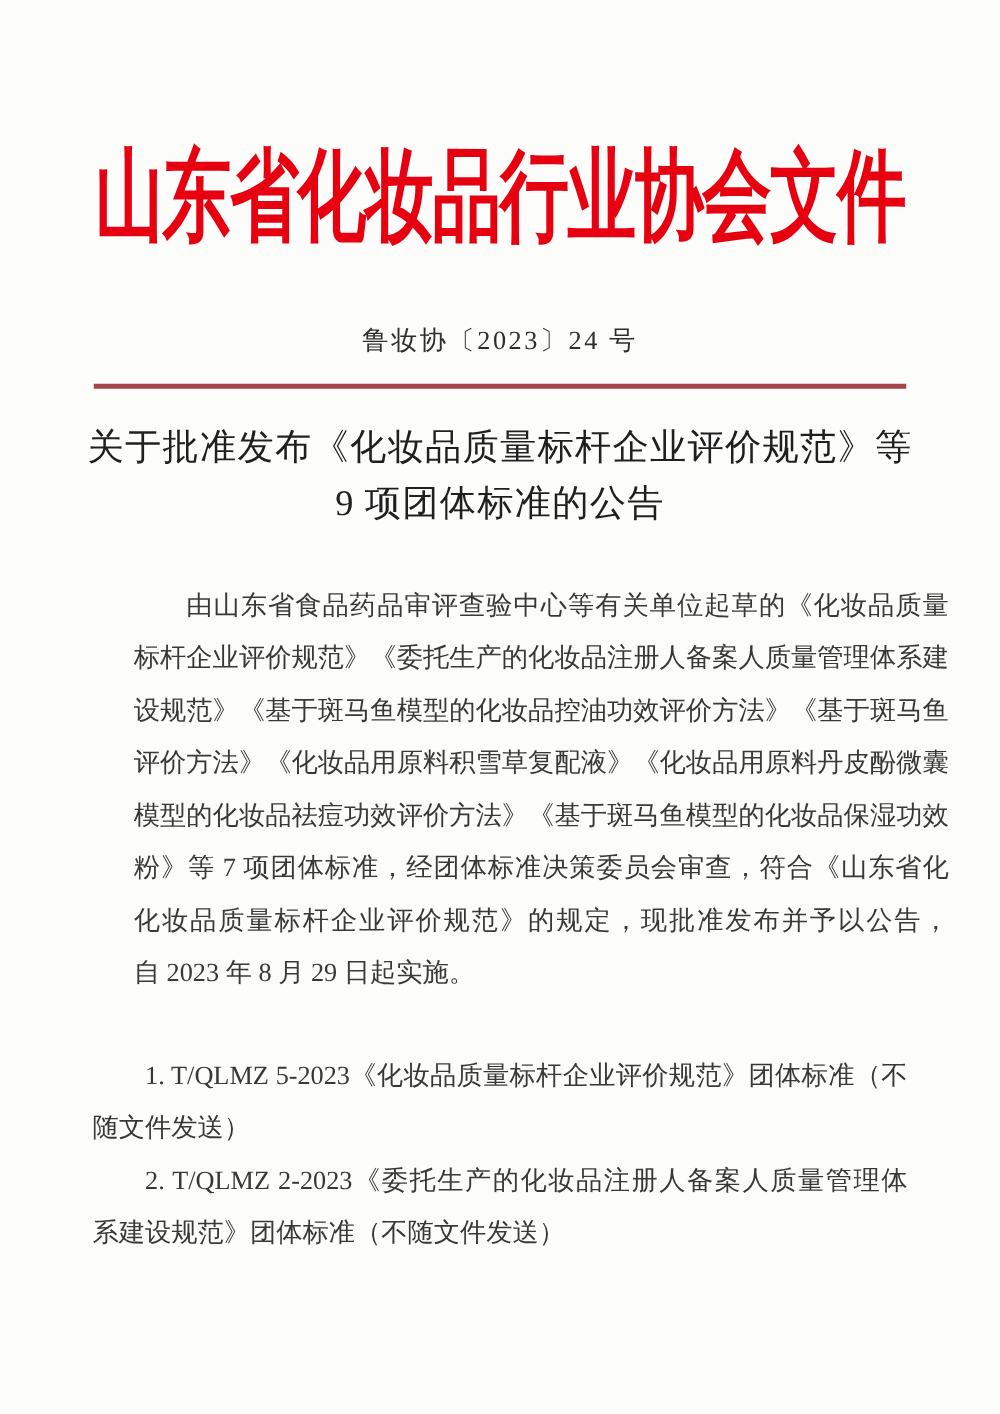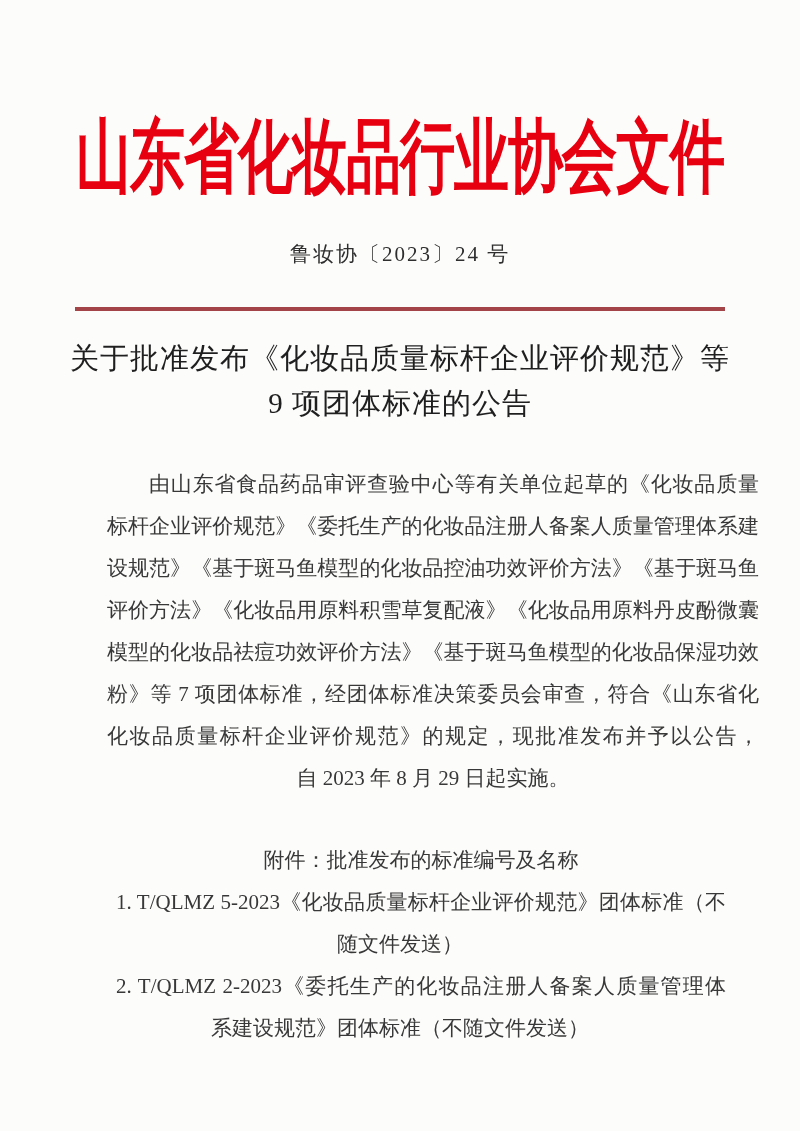--- a/index.html
+++ b/index.html
@@ -32,21 +32,21 @@
     line-height: 55px;
     font-weight: bold;
     color: var(--header-red);
     letter-spacing: -1px;
     transform: scaleY(1.46);
     transform-origin: 50% 0;
     white-space: nowrap;
   }
   .doc-number {
     position: absolute;
-    top: 241px;
+    top: 259px;
     left: 0;
     width: 800px;
     text-align: center;
     font-size: 21px;
     line-height: 26px;
     color: #2e2e2e;
     letter-spacing: 2px;
   }
   .divider {
     position: absolute;
@@ -88,21 +88,21 @@
     color: var(--ink);
   }
   
   .jline {
     text-align: justify;
     text-align-last: justify;
     white-space: nowrap; 
   }
   
   .lline {
-    text-align: center;
+    text-align: left;
     white-space: nowrap;
   }
   .ind { padding-left: 42px; } 
 </style>
 </head>
 <body>
 
 <div class="page">
 
   <div class="red-title">山东省化妆品行业协会文件</div>
@@ -121,20 +121,19 @@
     <div class="jline">标杆企业评价规范》《委托生产的化妆品注册人备案人质量管理体系建</div>
     <div class="jline">设规范》《基于斑马鱼模型的化妆品控油功效评价方法》《基于斑马鱼</div>
     <div class="jline">评价方法》《化妆品用原料积雪草复配液》《化妆品用原料丹皮酚微囊</div>
     <div class="jline">模型的化妆品祛痘功效评价方法》《基于斑马鱼模型的化妆品保湿功效</div>
     <div class="jline">粉》等 7 项团体标准，经团体标准决策委员会审查，符合《山东省化</div>
     <div class="jline">化妆品质量标杆企业评价规范》的规定，现批准发布并予以公告，</div>
     <div class="lline">自 2023 年 8 月 29 日起实施。</div>
   </div>
 
   <div class="attach-block">
-    <div class="lline ind">附件：批准发布的标准编号及名称</div>
     <div class="jline ind">1. T/QLMZ 5-2023《化妆品质量标杆企业评价规范》团体标准（不</div>
     <div class="lline">随文件发送）</div>
     <div class="jline ind">2. T/QLMZ 2-2023《委托生产的化妆品注册人备案人质量管理体</div>
     <div class="lline">系建设规范》团体标准（不随文件发送）</div>
   </div>
 
 </div>
 
 </body></html>

